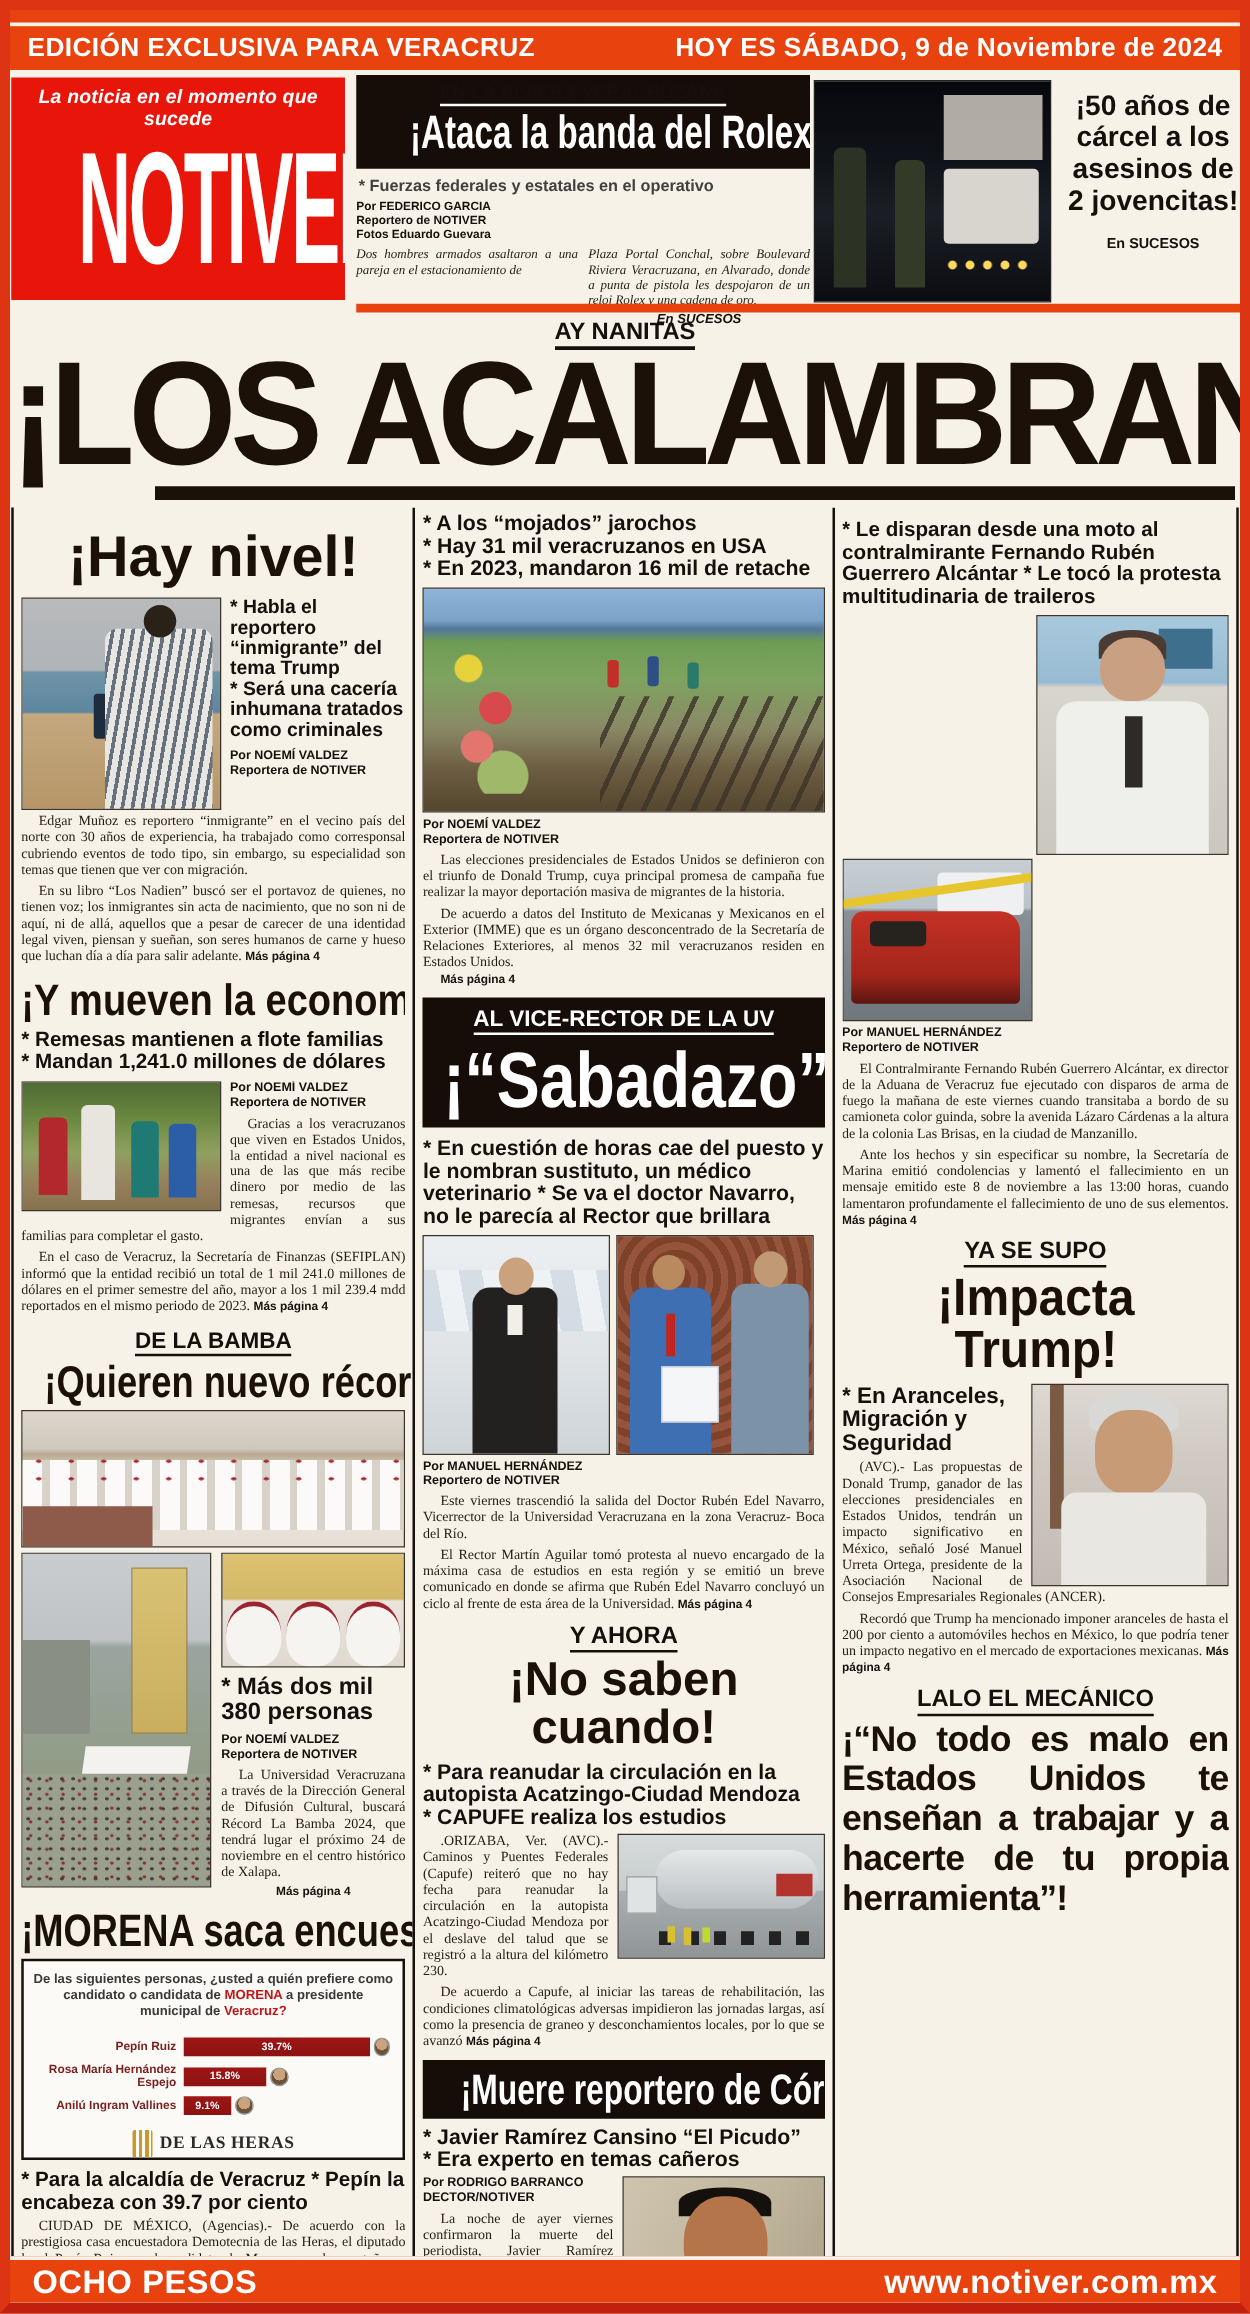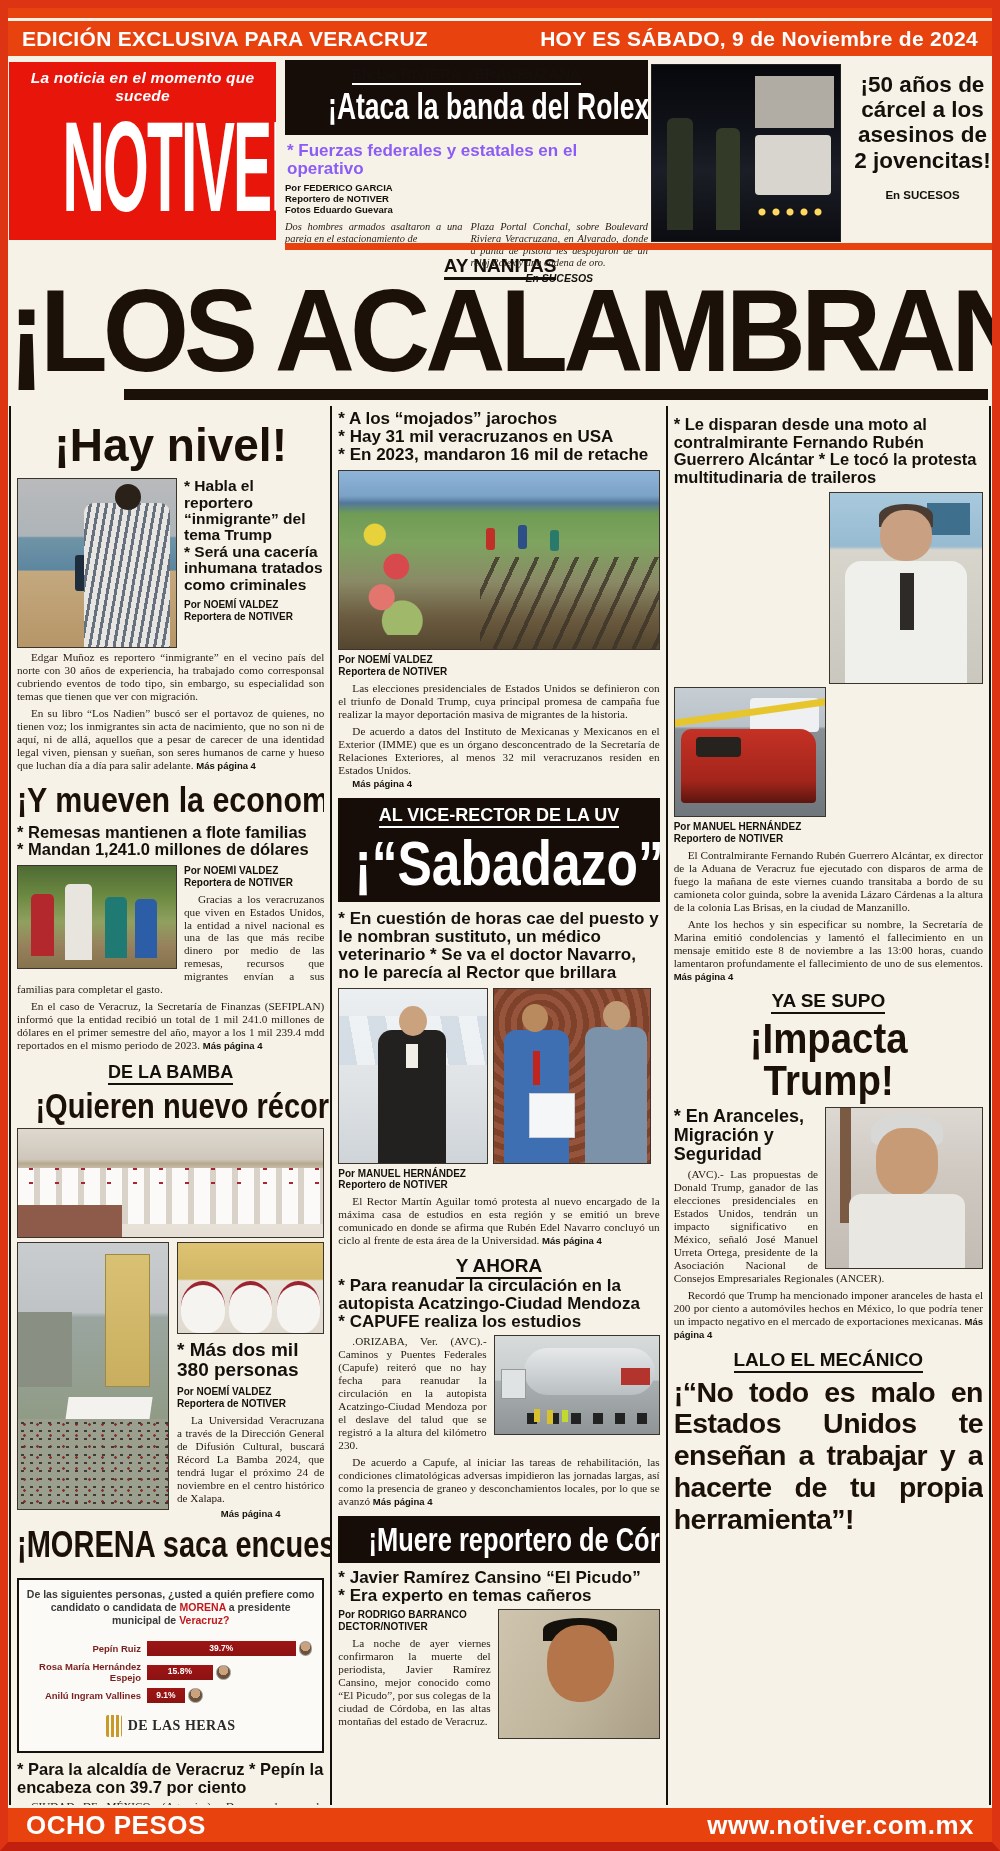--- a/index.html
+++ b/index.html
@@ -14,21 +14,21 @@
 
   
   .masthead { position:relative; height:190px; }
   .logo { position:absolute; left:1px; top:2px; width:267px; height:178px; background:#e8150b; text-align:center; overflow:hidden; }
   .logo .tag { color:#fff; font-weight:700; font-style:italic; font-size:15.5px; padding-top:7px; letter-spacing:.2px; }
   .logo .name { color:#fff; font-weight:700; font-size:98px; line-height:.98; letter-spacing:-3px; transform:scale(.60,1.30); transform-origin:50% 38%; margin-top:10px; }
   .rolex { position:absolute; left:277px; top:0; width:363px; }
   .rolex-black { background:#170d08; color:#fff; text-align:center; padding:5px 4px 9px; }
   .rolex-black .kick span { font-size:15px; font-weight:700; border-bottom:2px solid #fff; padding-bottom:1px; }
   .rolex-black .hl { font-weight:700; font-size:34px; white-space:nowrap; transform:scale(.78,1.1); transform-origin:center; margin-top:4px; }
-  .rolex .deck { font-weight:700; font-size:17px; margin:7px 2px 4px; text-align:left; color:#8b5cf6;}
+  .rolex .deck { font-weight:700; font-size:13px; margin:7px 2px 4px; text-align:left; color:#404040;}
   .rolex .byline { font-size:9.5px; }
   .rolex-cols { display:flex; gap:8px; margin-top:5px; font-family:"Liberation Serif",serif; font-size:10.4px; line-height:1.18; text-align:justify; color:#241a12;font-style:italic;}
   .rolex-cols > div { flex:1; }
   .rolex-cols .tagline { display:block; text-align:center; font-family:"Liberation Sans",sans-serif; font-weight:700; font-size:10.5px; margin-top:2px; color:#15100b;}
   .promo-right { position:absolute; left:846px; top:12px; width:137px; text-align:center; }
   .promo-right .txt { font-weight:700; font-size:22.5px; line-height:1.12; color:#15100b; }
   .promo-right .tag { font-weight:700; font-size:11.5px; margin-top:16px; color:#15100b;}
   .orange-div { position:absolute; left:277px; right:0; bottom:0; height:7px; background:#e8430f; }
 
   
@@ -128,21 +128,21 @@
   .ph-truck .wk2 { left:32%; bottom:10%; width:6px; height:14px; background:#d9c02e; }
   .ph-truck .wk3 { left:41%; bottom:12%; width:6px; height:12px; background:#c2d92e; }
   .ph-night { position:absolute; left:643px; top:4px; width:190px; height:178px; background:linear-gradient(180deg,#07080c 0%,#101219 35%,#1b1e26 60%,#0c0d12 100%); border:1px solid #222; }
   .ph-night .bld { left:55%; top:6%; width:42%; height:30%; background:#cfc9bd; opacity:.85; }
   .ph-night .trk { right:5%; top:40%; width:40%; height:34%; background:#d8d5cf; border-radius:4px; }
   .ph-night .lts { left:55%; bottom:14%; width:36%; height:8px; background:radial-gradient(circle,#ffd85e 0 3px,transparent 4px) 0 0/14px 8px repeat-x; }
   .ph-night .s1 { left:8%; top:30%; width:14%; height:64%; background:#2c3324; border-radius:6px 6px 0 0; }
   .ph-night .s2 { left:34%; top:36%; width:13%; height:58%; background:#333a28; border-radius:6px 6px 0 0; }
 
   
-  .poll { border:2.5px solid #15100b; background:#fbfaf6; padding:8px 6px 14px; margin-top:17px; }
+  .poll { border:2.5px solid #15100b; background:#fbfaf6; padding:8px 6px 0; margin-top:6px; }
   .poll-q { text-align:center; font-family:"Liberation Sans",sans-serif; font-weight:700; font-size:10.5px; line-height:1.25; color:#3a3a3a; }
   .poll-q .rd { color:#c0181c; }
   .poll-rows { margin:14px 4px 6px; }
   .poll-row { display:flex; align-items:center; margin:5px 0; }
   .poll-label { width:118px; text-align:right; padding-right:6px; font-family:"Liberation Sans",sans-serif; font-weight:700; font-size:9.5px; color:#7a1f1f; }
   .poll-track { flex:1; display:flex; align-items:center; }
   .poll-bar { height:15px; background:linear-gradient(180deg,#a81d1d,#8c1212); display:flex; align-items:center; justify-content:center; }
   .poll-pct { color:#fff; font-style:normal; font-family:"Liberation Sans",sans-serif; font-weight:700; font-size:8.5px; }
   .poll-avatar { width:15px; height:15px; border-radius:50%; background:radial-gradient(circle at 50% 35%,#caa27e 0 45%,#6b5138 46% 100%); margin-left:3px; border:1px solid #999; }
   .heras { display:flex; justify-content:center; align-items:center; gap:6px; margin-top:12px; }
@@ -361,25 +361,27 @@
           <div class="ph ph-suit">
             <i class="wave"></i><i class="suit"></i><i class="head"></i><i class="shirt"></i>
           </div><div class="ph ph-2men" style="margin-left:5px">
             <i class="mL"></i><i class="hL"></i><i class="tie"></i><i class="doc"></i><i class="mR"></i><i class="hR"></i>
           </div>
         </div>
         <div class="byline mt4">
           <div>Por MANUEL HERNÁNDEZ</div>
           <div>Reportero de NOTIVER</div>
         </div>
+        <p class="body">Este viernes trascendió la salida del Doctor Rubén Edel Navarro, Vicerrector de la Universidad Veracruzana en la zona Veracruz- Boca del Río.</p>
         <p class="body"><span>El Rector Martín Aguilar tomó protesta al nuevo encargado de la máxima casa de estudios en esta región y se emitió un breve comunicado en donde se afirma que Rubén Edel Navarro concluyó un ciclo al frente de esta área de la Universidad.</span> <b class="more">Más página 4</b></p>
       </div>
 
       <div style="margin-top:8px; overflow:hidden">
         <div class="kick" style="font-size:19px"><span>Y AHORA</span></div>
+        <div class="h center" style="font-size:38px; margin:5px 0 8px;">¡No saben cuando!</div>
         <div class="deck" style="font-size:17px">* Para reanudar la circulación en la autopista Acatzingo-Ciudad Mendoza</div>
         <div class="deck" style="font-size:17px">* CAPUFE  realiza los estudios</div>
         <div class="ph ph-truck fr mt4">
           <i class="tank"></i>
             <i class="stripe"></i>
             <i class="cab"></i>
             <i class="wheels"></i>
           <i class="wk1"></i>
             <i class="wk2"></i>
             <i class="wk3"></i>

